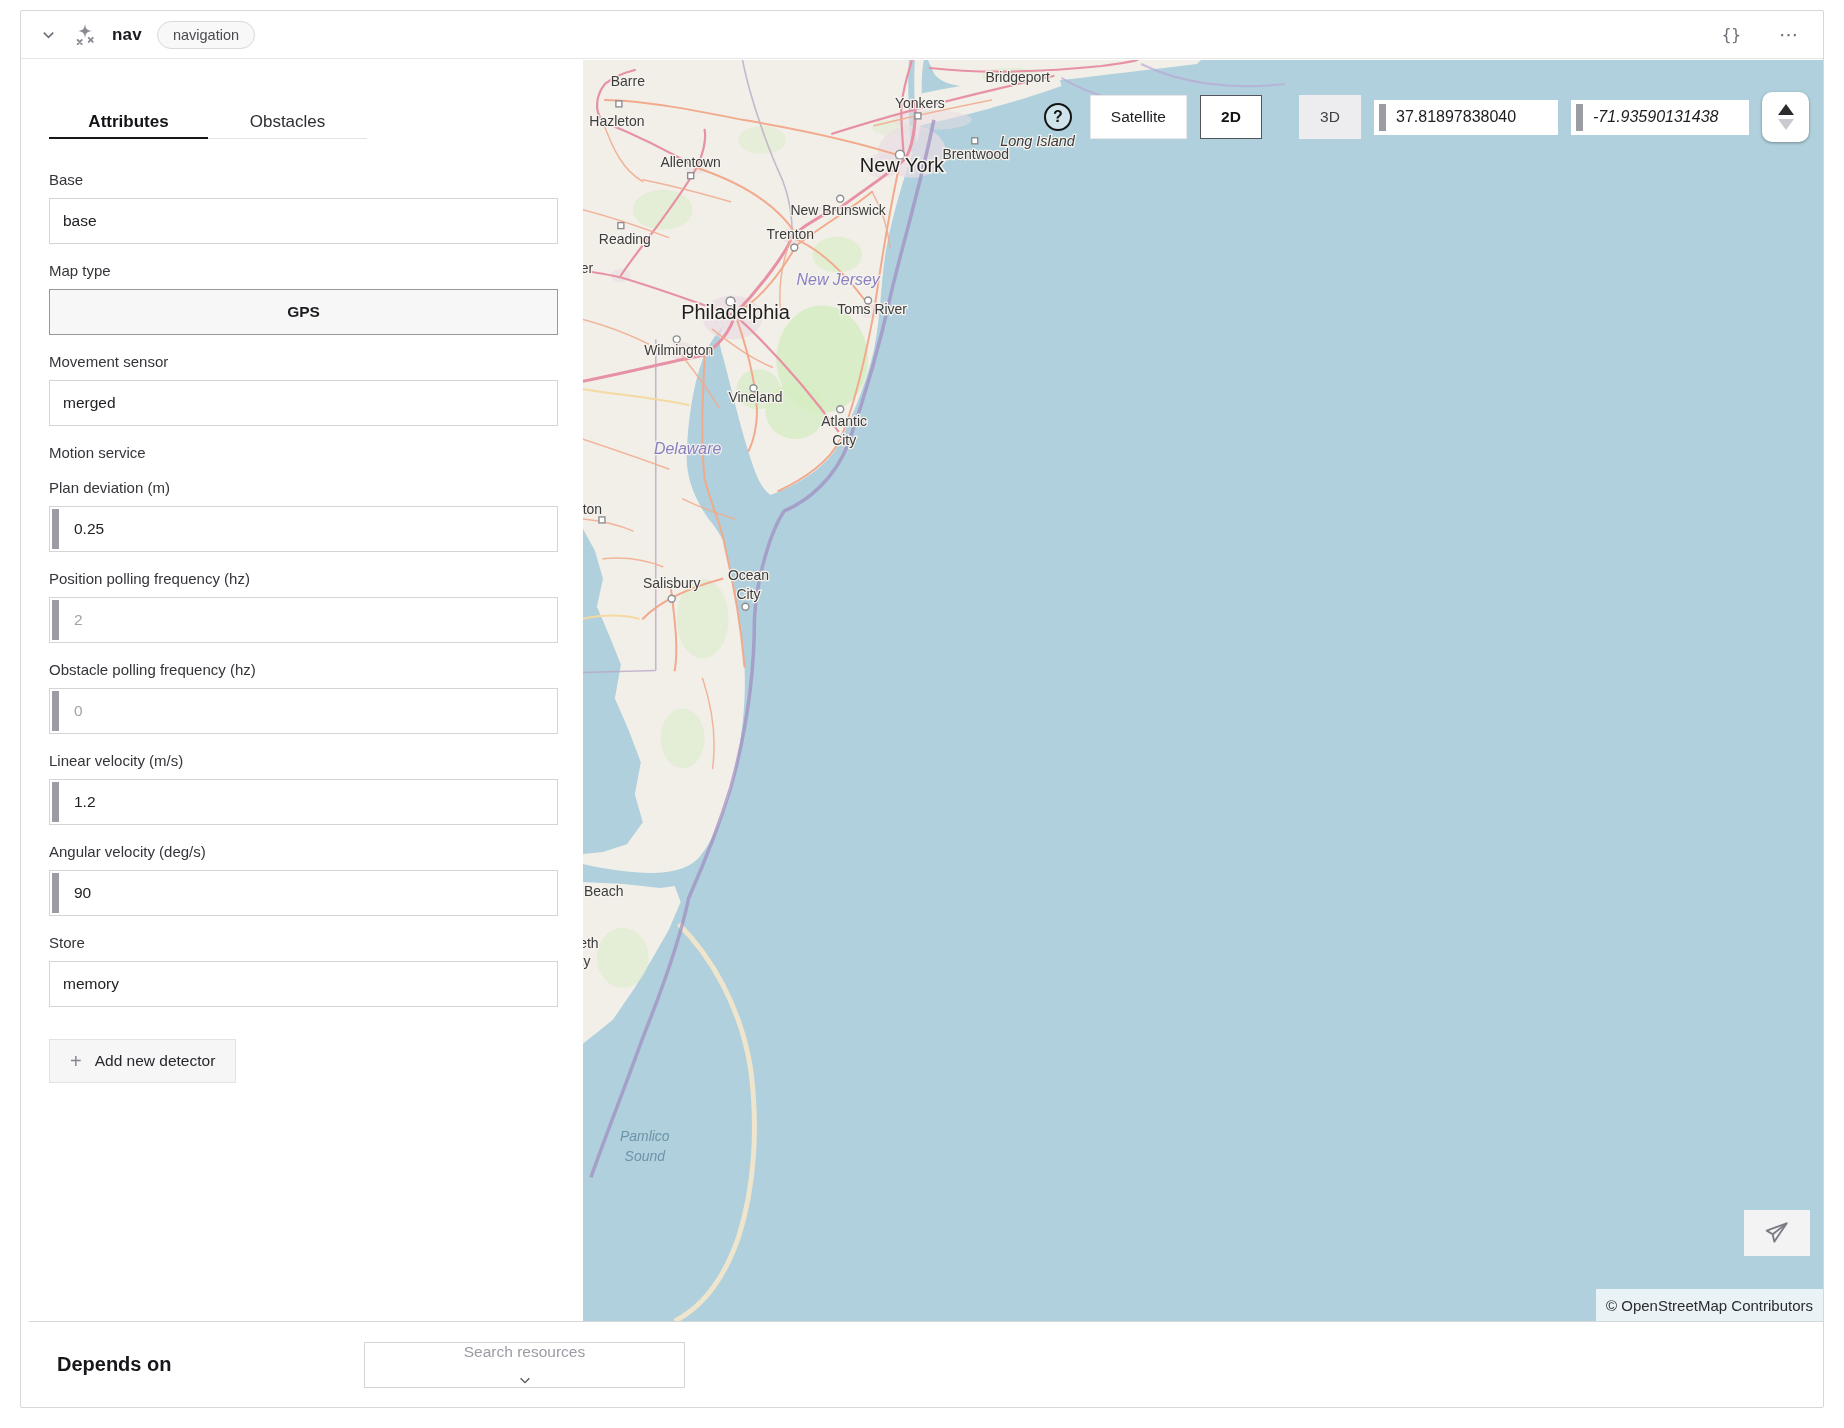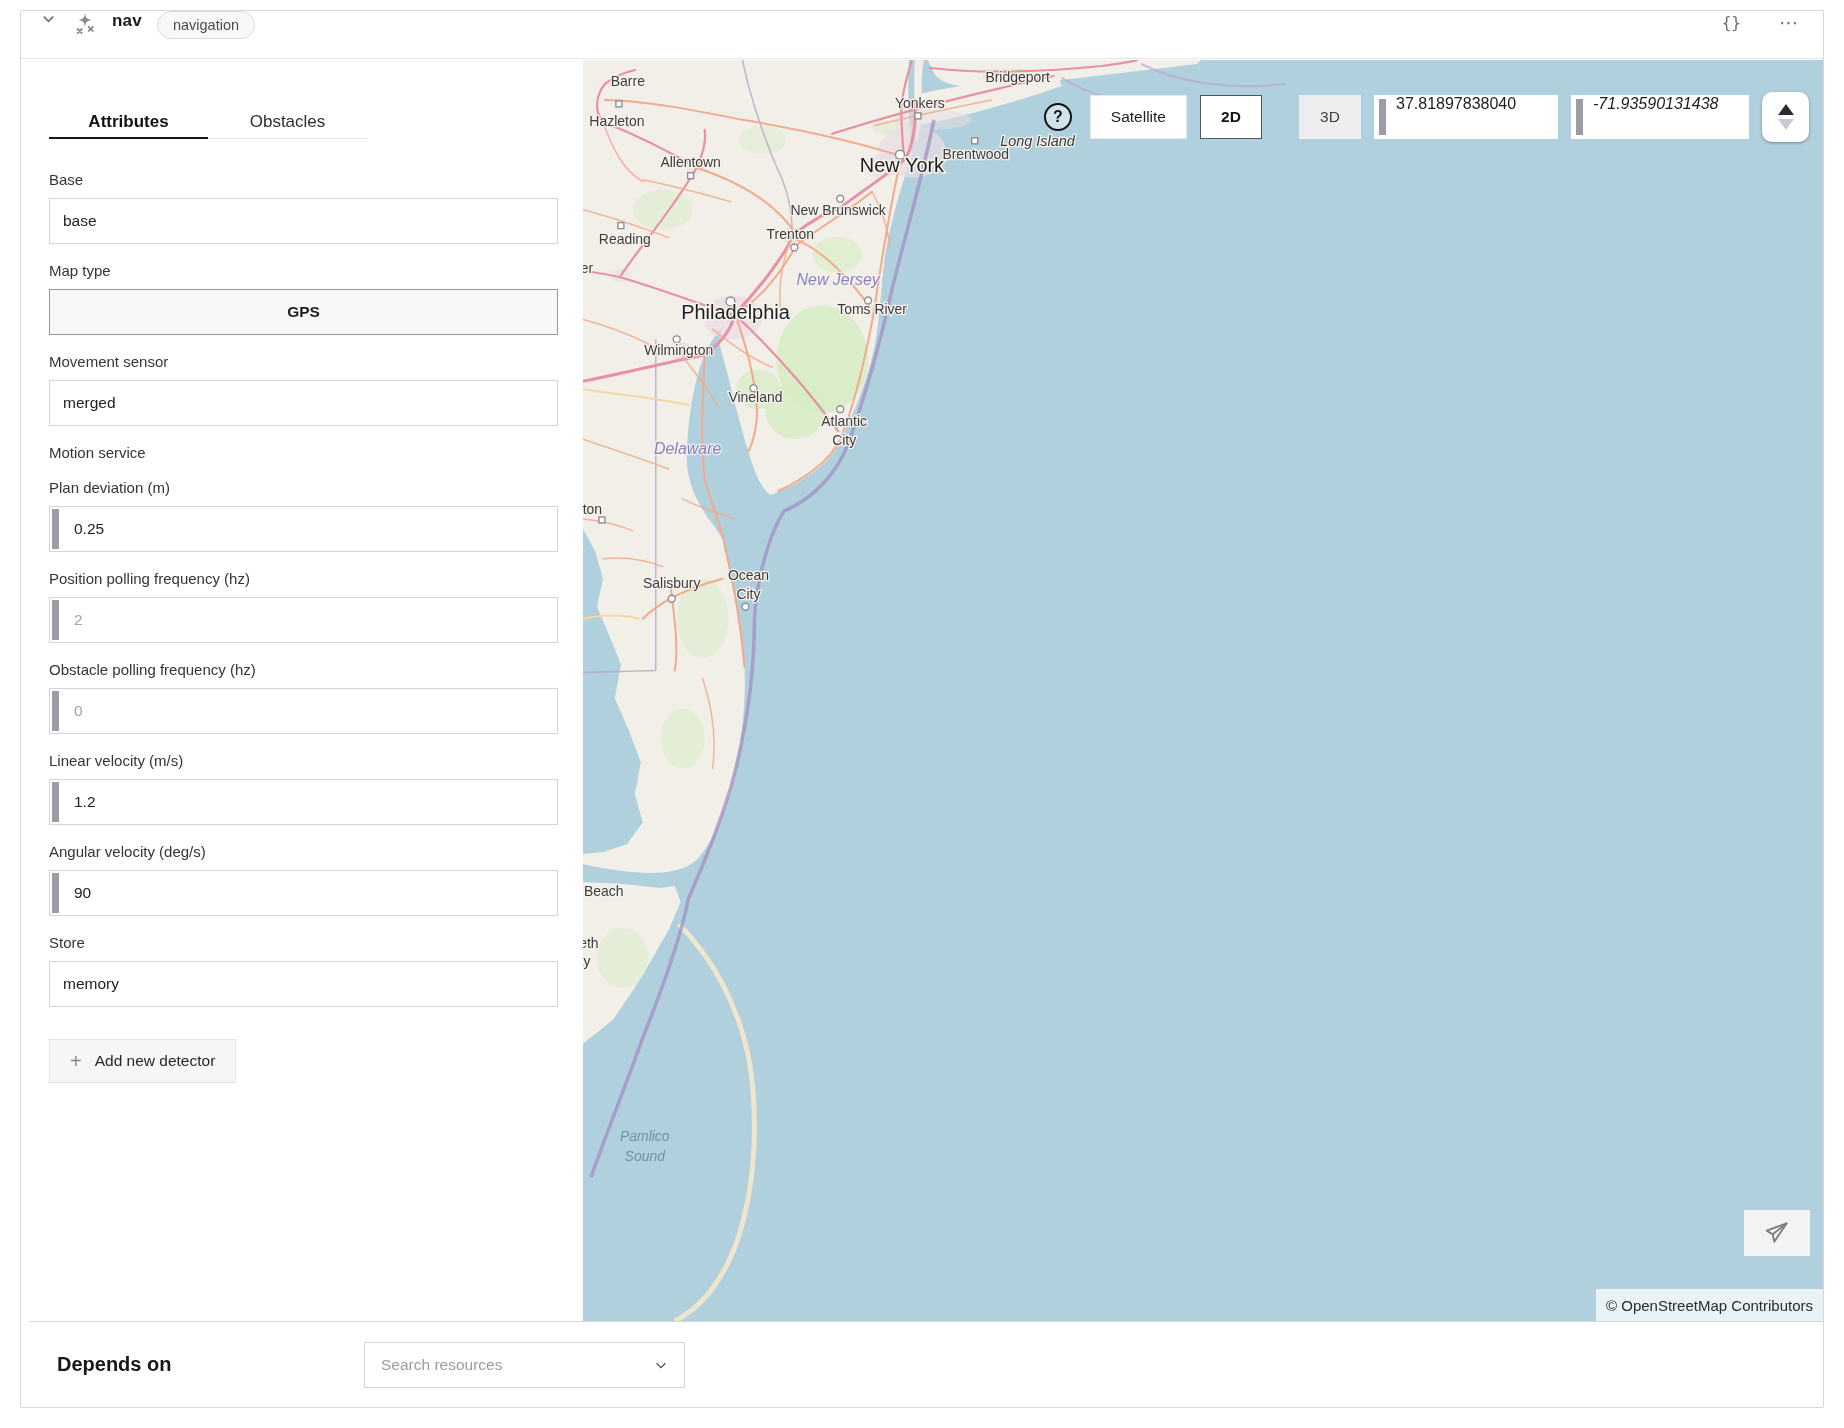--- a/index.html
+++ b/index.html
@@ -3,21 +3,21 @@
 <meta charset="utf-8">
 <style>
   * { margin:0; padding:0; box-sizing:border-box; }
   html,body { width:1844px; height:1428px; background:#fff; overflow:hidden;
               font-family:"Liberation Sans", sans-serif; color:#222226; }
 
   .panel { position:absolute; left:20px; top:10px; width:1804px; height:1398px;
            border:1px solid #d7d7d9; border-radius:2px; background:#fff; }
 
   
-  .hdr { height:48px; display:flex; align-items:flex-start; padding:0 24px 0 20px;
+  .hdr { height:48px; display:flex; align-items:center; padding:0 24px 0 20px;
          border-bottom:1px solid #e6e6e8; }
   .hdr .chev { color:#70707a; margin-right:16px; display:flex; }
   .hdr .spark { margin-right:14px; display:flex; }
   .hdr .name { font-size:17px; font-weight:700; color:#1b1b1f; letter-spacing:.2px; }
   .badge { margin-left:15px; height:28px; padding:0 15px; display:flex; align-items:center;
            border:1px solid #d9d9dc; border-radius:15px; background:#f8f8f9;
            font-size:14.5px; color:#4a4a50; }
   .hicons { margin-left:auto; display:flex; align-items:center; gap:38px; color:#6e6e76; }
   .hicons .curly { font-family:"DejaVu Sans Mono", monospace; font-size:16px; cursor:pointer; }
   .hicons .dots  { font-size:19px; letter-spacing:1px; cursor:pointer; }
@@ -61,21 +61,21 @@
   .help { width:28px; height:28px; border-radius:50%; border:2.5px solid #141414;
           background:rgba(255,255,255,.4); display:flex; align-items:center; justify-content:center;
           font-weight:700; font-size:16px; color:#111; margin-right:5px; cursor:pointer; }
   .satbtn { height:44px; padding:0 20px; background:#fff; border:1px solid #e7e7e9;
             font-family:inherit; font-size:15.5px; color:#1e1e22; cursor:pointer; }
   .seg23 { display:flex; height:44px;gap:37px; }
   .seg23 > div { width:62px; display:flex; align-items:center; justify-content:center;
                  font-size:15.5px; cursor:pointer; }
   .seg23 .on  { background:#fff; border:1px solid #54545c; font-weight:700; color:#141418; }
   .seg23 .off { background:#ededef; color:#3f3f46; }
-  .coord { height:44px; background:#fff; display:flex; align-items:flex-start; padding:0 10px 0 5px; }
+  .coord { height:35px; background:#fff; display:flex; align-items:center; padding:0 10px 0 5px; }
   .coord .bar { width:7px; align-self:stretch; margin:4px 0; background:#9c9ca4; }
   .coord input { border:none; outline:none; font-family:inherit; font-size:16px; color:#1c1c20;
                  margin-left:10px; background:transparent; }
   .coord.lat input { width:152px; }
   .coord.lng input { width:146px;font-style:italic; }
   .stepper { width:47px; height:50px; background:#fff; border-radius:10px;
              box-shadow:0 1px 3px rgba(0,0,0,.35); display:flex; flex-direction:column;
              align-items:center; justify-content:center; gap:4px; cursor:pointer; }
   .tri-up   { width:0; height:0; border-left:8px solid transparent; border-right:8px solid transparent;
               border-bottom:11px solid #2b2b2e; }
@@ -95,21 +95,21 @@
   text.ml-st { font-size:16px; font-style:italic; fill:var(--c-state,#8a7fc0); stroke:rgba(246,243,238,.85); }
   text.ml-is { font-size:14.5px; font-style:italic; fill:#3a3a3a; }
   text.ml-wt { font-size:14px; font-style:italic; fill:var(--c-waterlbl,#6f93a8); stroke:none; }
 
   
   .ftr { position:absolute; left:8px; right:0; bottom:0; height:86px; border-top:1px solid #d7d7d9;
          display:flex; align-items:center; padding-left:28px; background:#fff; }
   .dep { font-size:20px; font-weight:700; color:#17171b; }
   .sel { position:absolute; left:335px; top:20px; width:321px; height:46px; border:1px solid #d5d5d8;
          display:flex; align-items:center; justify-content:space-between; padding:0 16px;
-         color:#9b9ba3; font-size:15.5px; cursor:pointer; background:#fff; }
+         color:#9b9ba3; font-size:15.5px; cursor:pointer; background:#fff;flex-direction:column; }
 </style>
 </head>
 <body>
 
 <div class="panel">
 
   <div class="hdr">
     <span class="chev">
       <svg width="15" height="15" viewBox="0 0 16 16" fill="none" stroke="#70707a" stroke-width="1.8">
           <path d="M3 6 L8 11 L13 6"></path>

